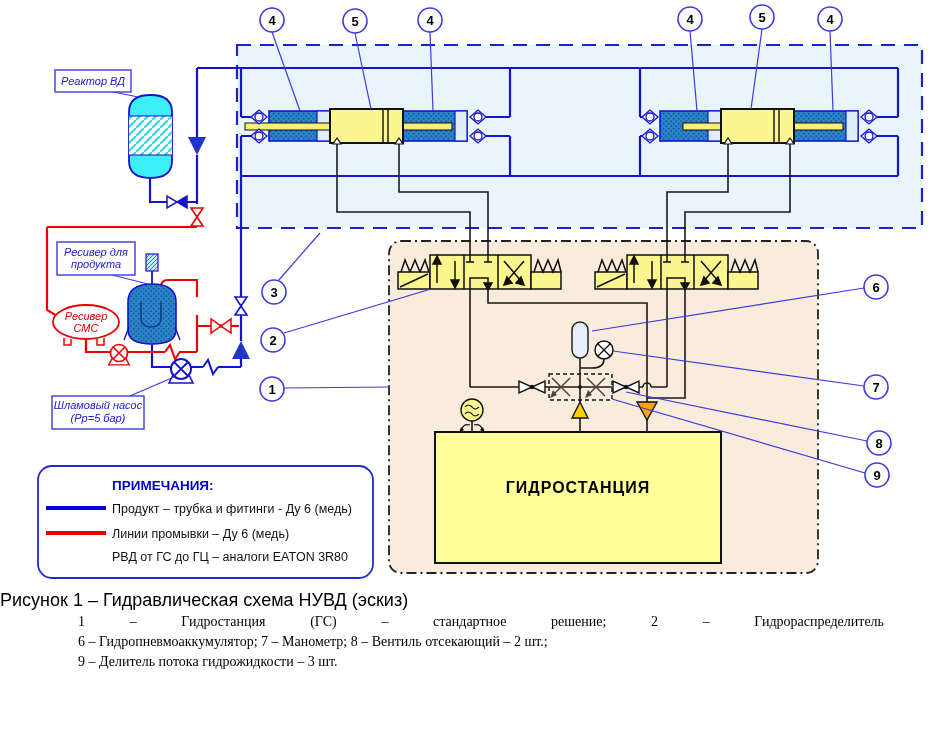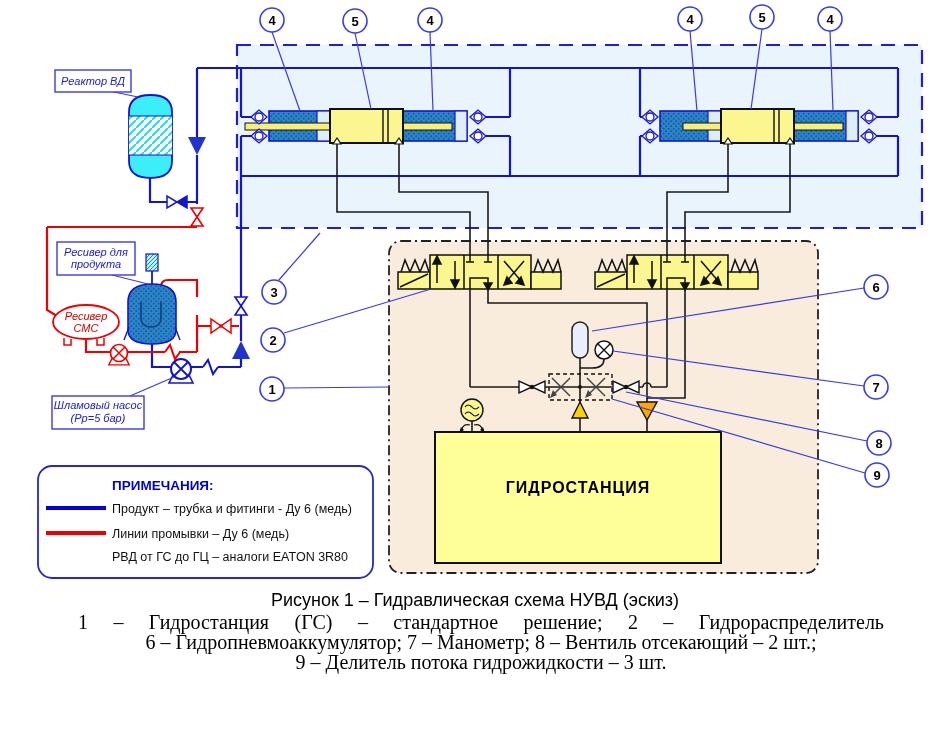--- a/index.html
+++ b/index.html
@@ -1,24 +1,24 @@
 <!DOCTYPE html>
 <html><head>
 <meta charset="utf-8">
 <style>
   html,body{margin:0;padding:0;background:#fff;}
   .page{position:relative;width:950px;height:738px;background:#fff;overflow:hidden;
         font-family:"Liberation Sans",sans-serif;}
   svg{display:block;}
-  .caption{text-align:center;font-size:18px;line-height:20px;color:#000;margin-top:2px;
+  .caption{font-size:18px;line-height:20px;color:#000;margin-top:2px;
            font-family:"Liberation Sans",sans-serif;}
-  .desc{padding:2px 66px 0 78px;font-family:"Liberation Serif",serif;font-size:20px;
+  .desc{padding:2px 66px 0 78px;font-family:"Liberation Serif",serif;font-size:14px;
         line-height:20px;color:#000;}
   .dl-just{text-align:justify;text-align-last:justify;}
-  .dl-left{text-align:center;}
+  .dl-left{text-align:left;}
 </style>
 </head>
 <body>
 
 <div class="page">
 
 <svg width="950" height="588" viewBox="0 0 950 588">
   <defs>
     <pattern id="dots" width="5" height="5" patternUnits="userSpaceOnUse">
       <rect width="5" height="5" fill="#2b83c8"></rect>

